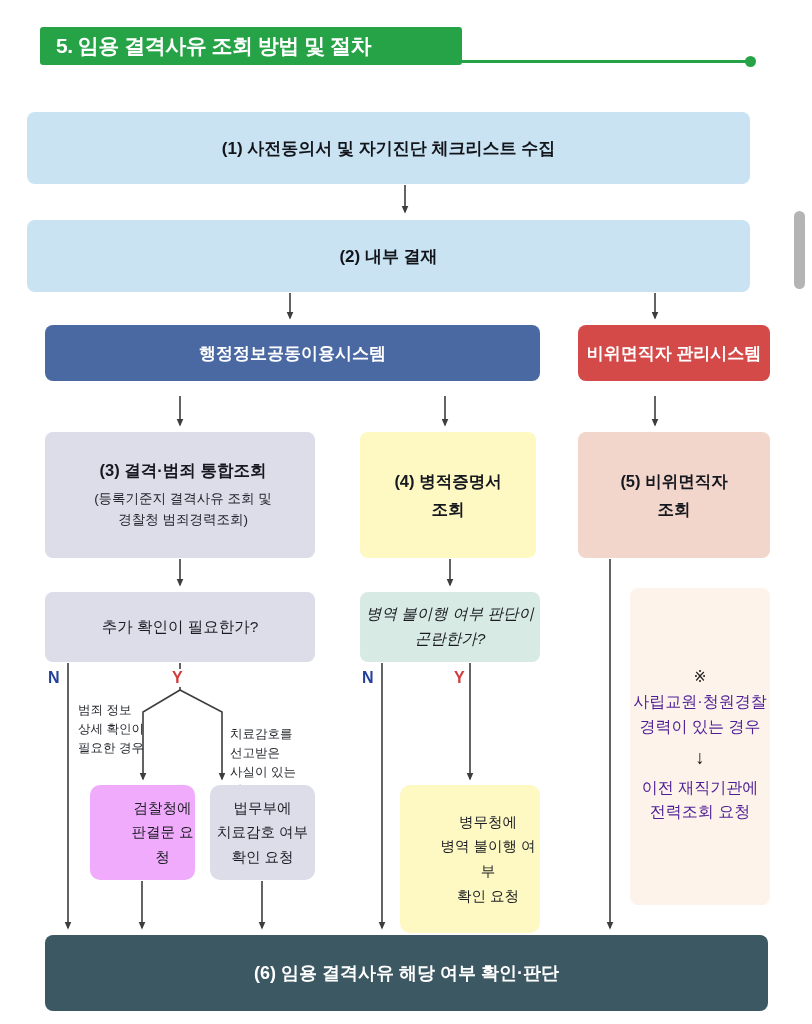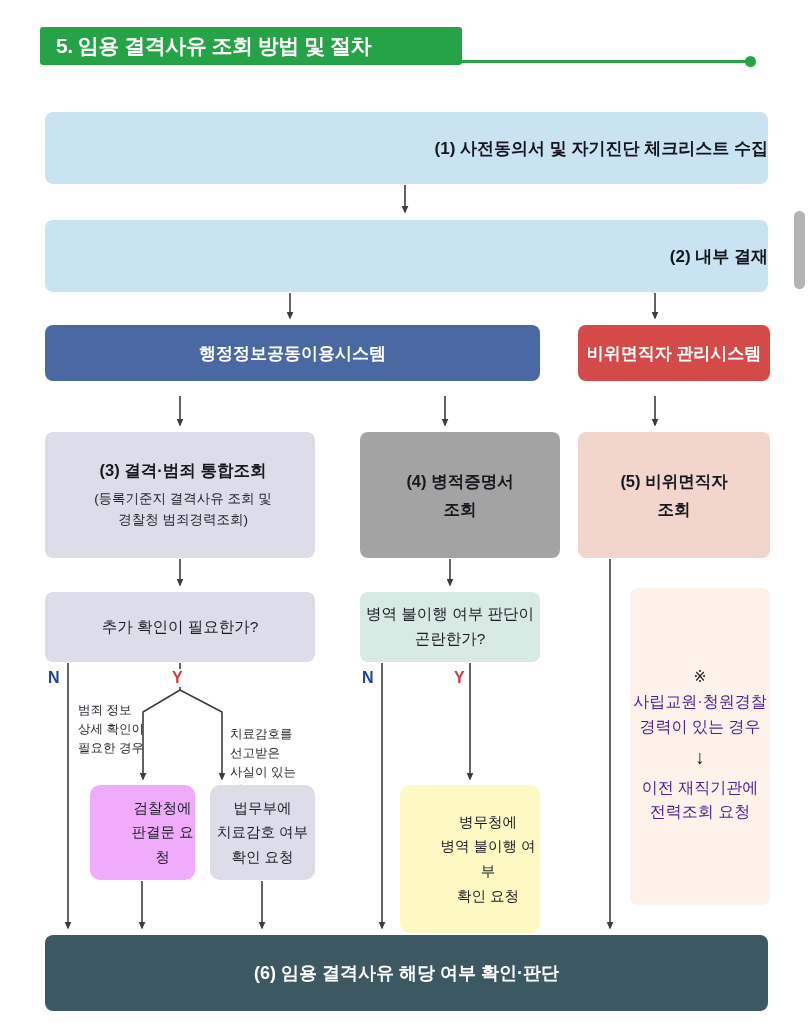--- a/index.html
+++ b/index.html
@@ -13,41 +13,41 @@
                 padding-left:16px; }
   .header-title { color:#ffffff; font-weight:700; font-size:21px; letter-spacing:-0.5px; }
   .header-line { position:absolute; left:458px; top:60px; width:290px; height:3px; background:#27a347; }
   .header-dot  { position:absolute; left:745px; top:56px; width:11px; height:11px; border-radius:50%; background:#27a347; }
 
   
   .box { position:absolute; display:flex; flex-direction:column; align-items:center;
          justify-content:center; text-align:center; border-radius:8px; }
   .pre { white-space:pre-line; }
 
-  .step-wide   { left:45px; width:723px; height:72px; background:#c9e3f2;align-items:flex-end; }
+  .step-wide   { left:27px; width:723px; height:72px; background:#c9e3f2; }
   .step1 { top:112px; }
   .step2 { top:220px; }
   .step-wide span { font-size:17px; font-weight:700; color:#13151b; }
 
   .sys { top:325px; height:56px; }
   .sys span { font-size:17px; font-weight:700; color:#ffffff; }
   .sys-left  { left:45px;  width:495px; background:#4a69a3; }
   .sys-right { left:578px; width:192px; background:#d44a49; }
 
   .row3 { top:432px; height:126px; }
   .box3 { left:45px;  width:270px; background:#dcdde9;padding-left:6px; }
   .box3 .t  { font-size:16.5px; font-weight:700; margin-bottom:7px; }
   .box3 .s  { font-size:13.5px; line-height:1.55; color:#23252c; }
-  .box4 { left:360px; width:200px; background:#a3a3a3; }
+  .box4 { left:360px; width:176px; background:#fef9c3; }
   .box5 { left:578px; width:192px; background:#f2d5cb; }
   .box4 span, .box5 span { font-size:16.5px; font-weight:700; line-height:1.7; }
 
   .decision { top:592px; height:70px; }
   .q1 { left:45px;  width:270px; background:#dcdde9; }
-  .q2 { left:360px; width:180px; background:#d7eae3; }
+  .q2 { left:360px; width:180px; background:#d7eae3;font-style:italic; }
   .decision span { font-size:15.5px; line-height:1.6; color:#1a1c22; }
 
   .note { left:630px; top:588px; width:140px; height:317px; background:#fdf3ea; border-radius:8px; }
   .note .mark  { font-size:15px; color:#222; margin-bottom:4px; }
   .note .txt   { font-size:16px; line-height:1.55; color:#4c1d95; }
   .note .darr  { font-size:19px; font-weight:700; color:#111; margin:7px 0; }
 
   .branch-label { position:absolute; font-size:16px; font-weight:700; background:#ffffff; padding:0 2px; }
   .lbl-n { color:#23409a; }
   .lbl-y { color:#d03b3b; }

